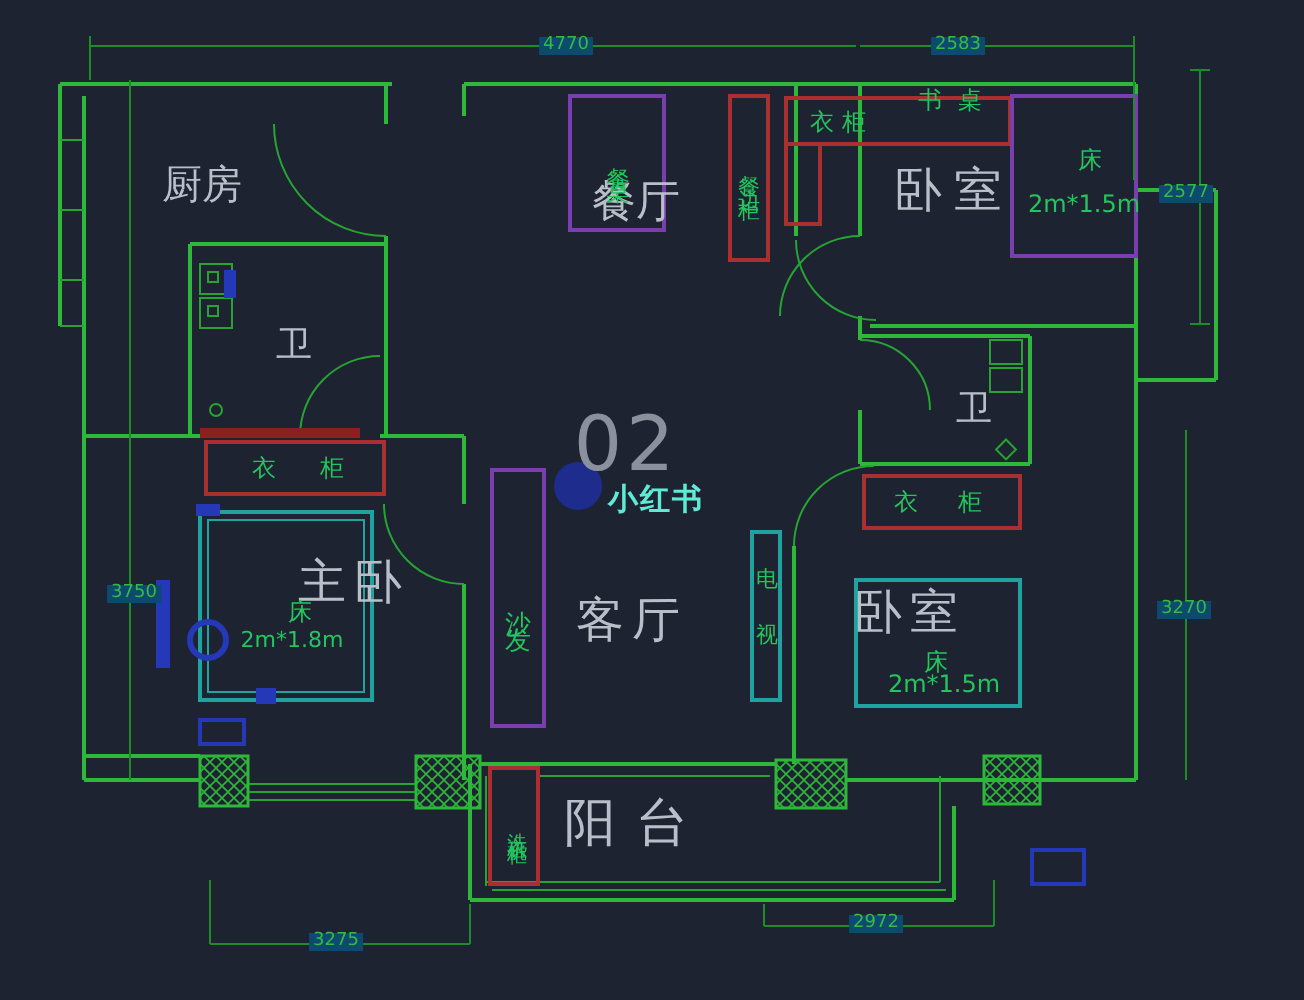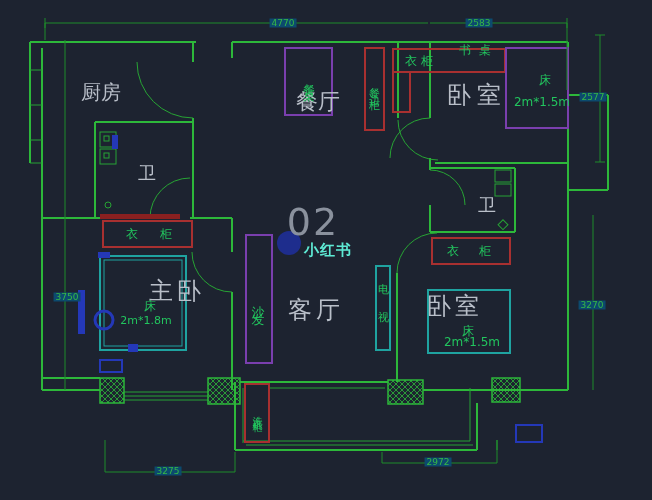--- a/index.html
+++ b/index.html
@@ -131,20 +131,21 @@
   </svg>
 
   <div class="lbl room" style="left:101px;top:92px;font-size:20px;">厨房</div>
   <div class="lbl room" style="left:147px;top:173px;font-size:18px;">卫</div>
   <div class="lbl room" style="left:318px;top:102px;font-size:22px;">餐厅</div>
   <div class="lbl room" style="left:477px;top:95px;font-size:24px;letter-spacing:6px;">卧室</div>
   <div class="lbl room" style="left:487px;top:205px;font-size:18px;">卫</div>
   <div class="lbl room" style="left:177px;top:291px;font-size:24px;letter-spacing:4px;">主卧</div>
   <div class="lbl room" style="left:316px;top:310px;font-size:24px;letter-spacing:4px;text-align:right;">客厅</div>
   <div class="lbl room" style="left:455px;top:306px;font-size:24px;letter-spacing:4px;">卧室</div>
+  <div class="lbl room" style="left:318px;top:412px;font-size:26px;letter-spacing:10px;">阳台</div>
 
   <div class="lbl furn v" style="left:309px;top:80px;font-size:12px;letter-spacing:6px;">餐桌</div>
   <div class="lbl furn v" style="left:374px;top:88px;font-size:11px;letter-spacing:6px;">餐边柜</div>
   <div class="lbl furn" style="left:421px;top:61px;font-size:12px;letter-spacing:4px;">衣柜</div>
   <div class="lbl furn" style="left:479px;top:50px;font-size:12px;letter-spacing:8px;font-family:Liberation Serif, serif;">书桌</div>
   <div class="lbl furn" style="left:545px;top:80px;font-size:12px;">床</div>
   <div class="lbl furn" style="left:542px;top:102px;font-size:12px;">2m*1.5m</div>
   <div class="lbl furn" style="left:149px;top:234px;font-size:12px;letter-spacing:22px;padding-left:22px;">衣柜</div>
   <div class="lbl furn" style="left:469px;top:251px;font-size:12px;letter-spacing:20px;padding-left:20px;">衣柜</div>
   <div class="lbl furn" style="left:150px;top:306px;font-size:12px;">床</div>

